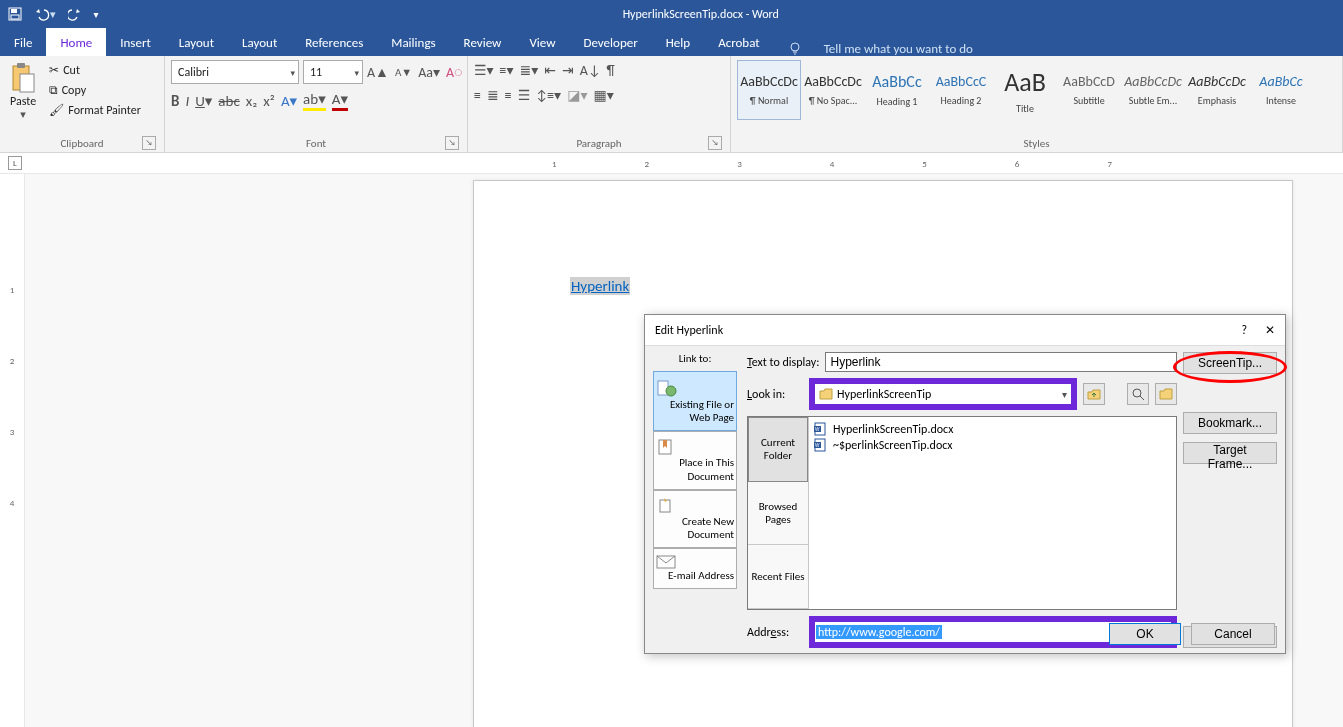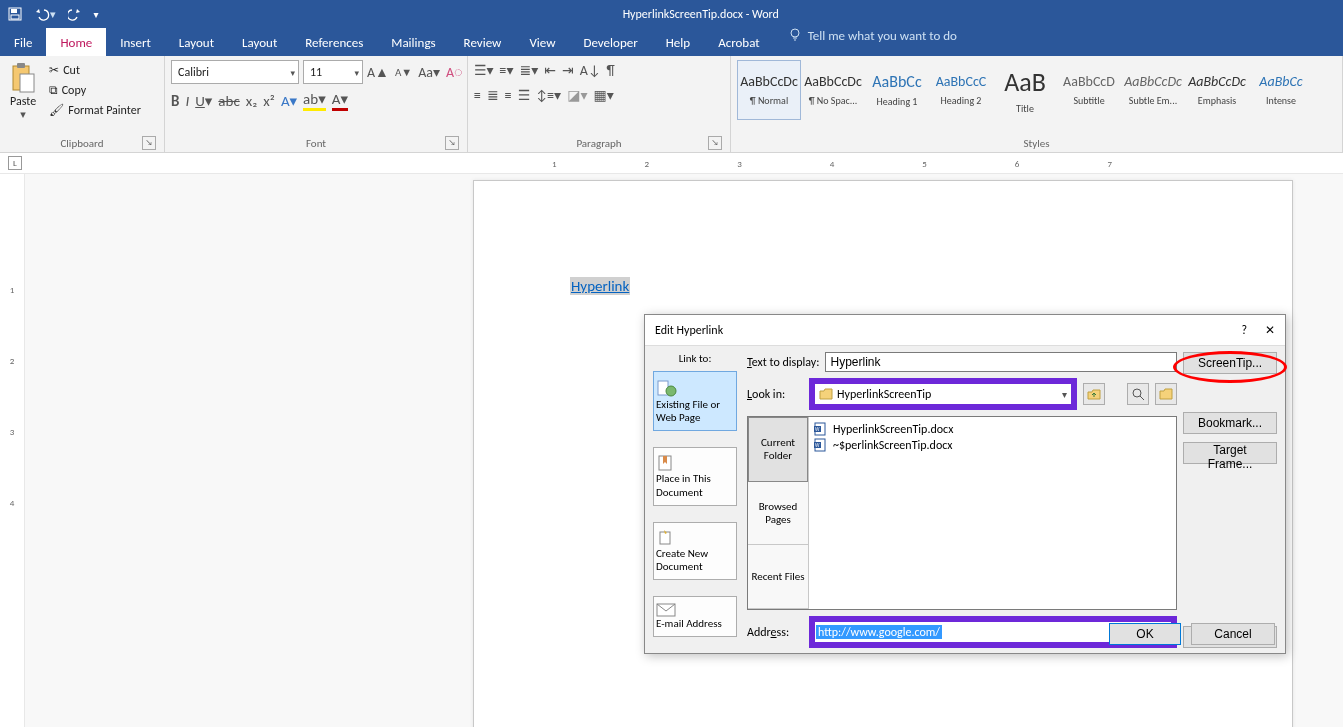--- a/index.html
+++ b/index.html
@@ -46,26 +46,26 @@
     color: #fff;
   }
   .tab {
     padding: 0 14px;
     display: flex;
     align-items: center;
     cursor: pointer;
   }
   .tab.active {
     background: #fff;
-    color: #be185d;
+    color: #6d28d9;
   }
   .tab.tellme {
     display: flex;
-    align-items: flex-start;
-    gap: 6px;
+    align-items: flex-end;
+    gap: 22px;
     color: #cde0f3;
   }
   
   .ribbon {
     height: 96px;
     background: #f3f3f3;
     border-bottom: 1px solid #d4d4d4;
     display: flex;
   }
   .group {
@@ -244,22 +244,22 @@
     padding: 6px 4px 6px 8px;
   }
   .link-to-col .lbl {
     font-size: 11px;
     margin-bottom: 6px;
     text-align: center;
   }
   .link-to-item {
     border: 1px solid #adadad;
     background: #fdfdfd;
-    margin-bottom: 16px;
-    text-align: left;
+    margin-bottom: 0;
+    text-align: right;
     padding: 6px 2px;
     font-size: 11px;
     cursor: pointer;
     line-height: 1.2;
   }
   .link-to-item.selected {
     background: #cde8ff;
     border: 1px solid #70a8e0;
   }
   .main-col {

